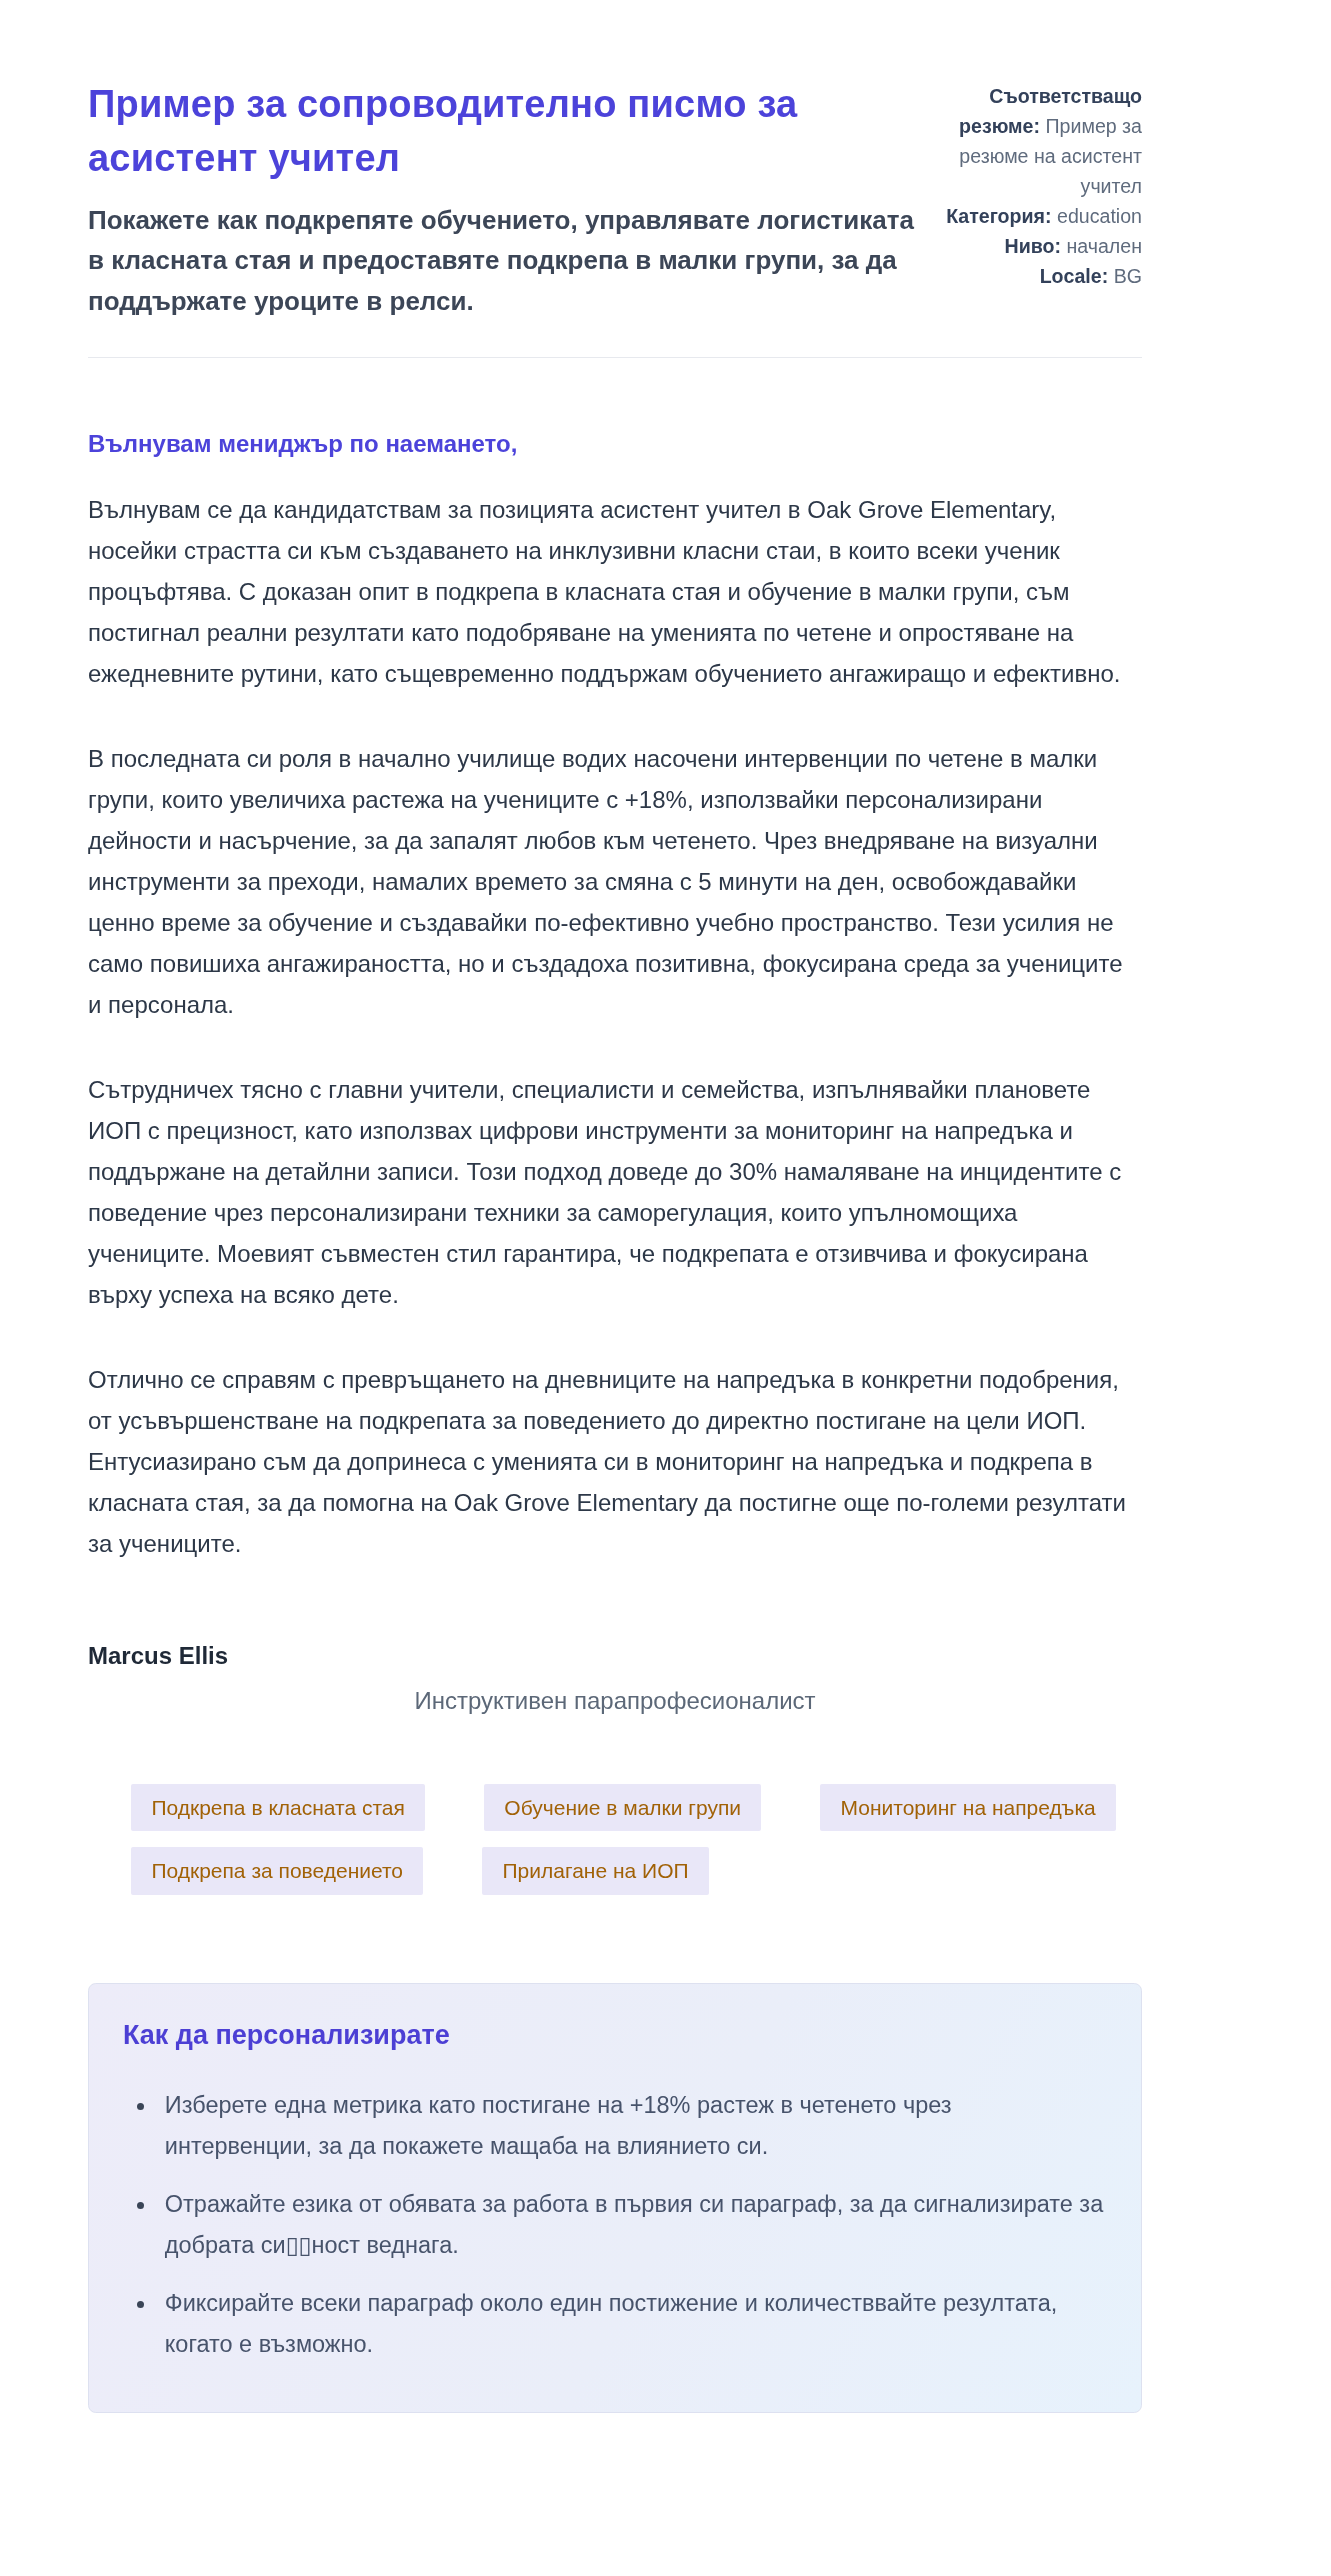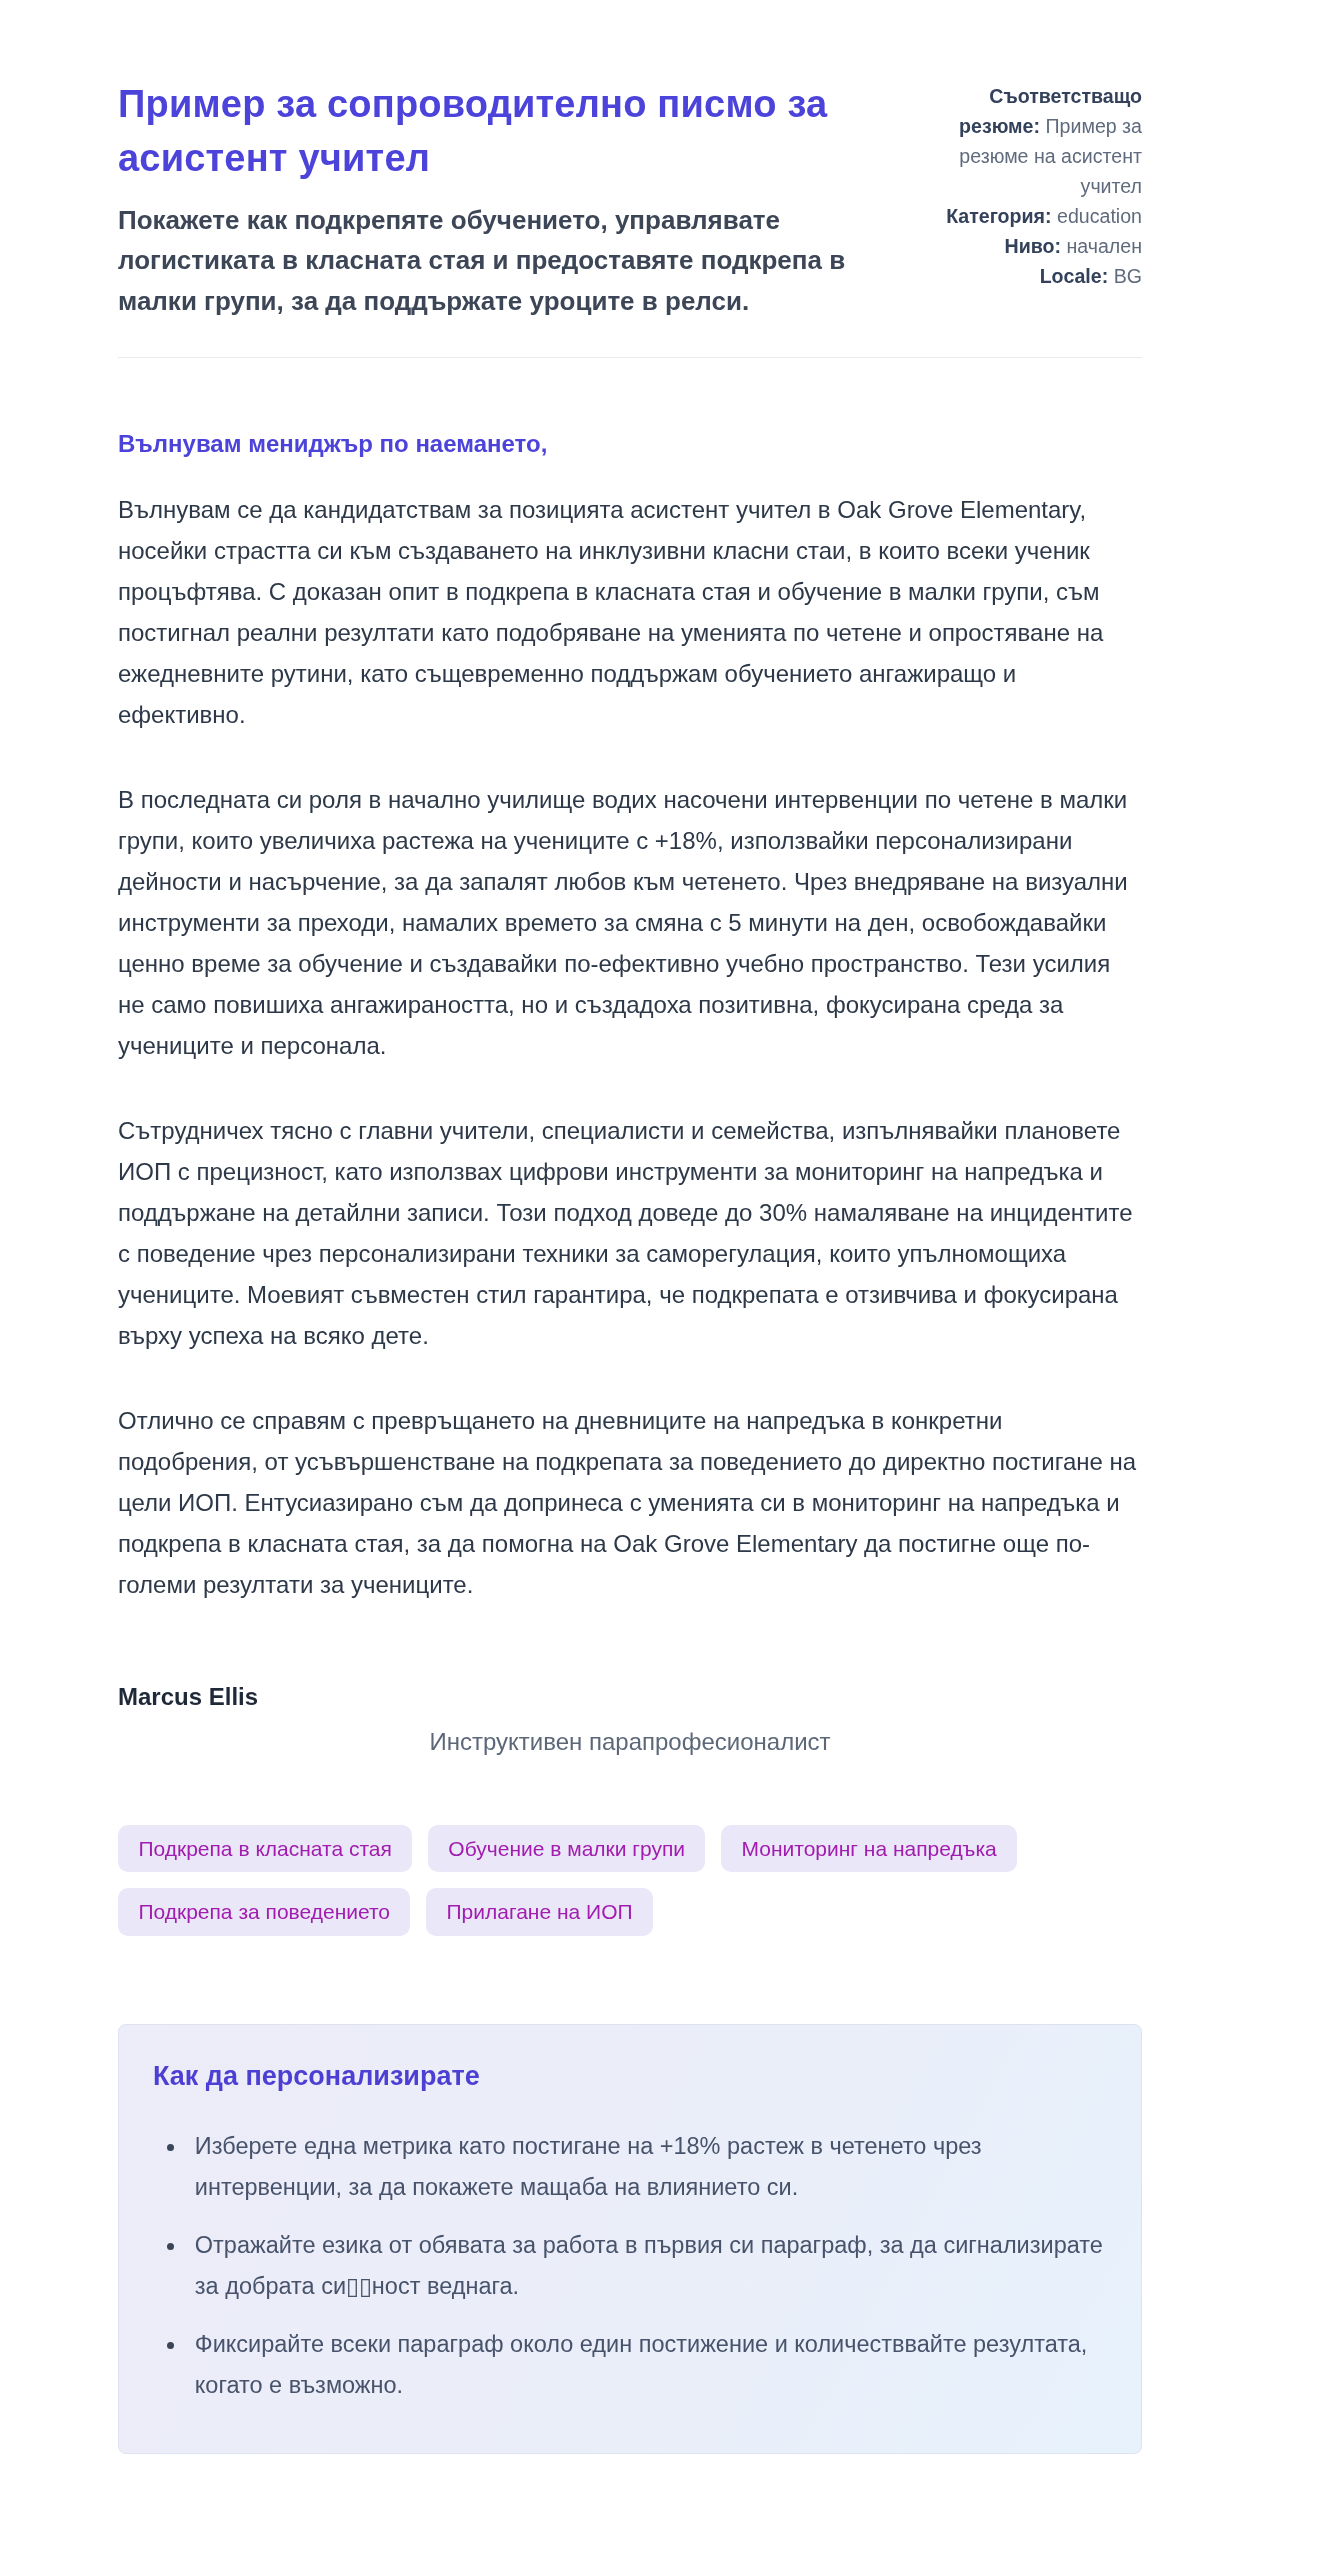--- a/index.html
+++ b/index.html
@@ -9,21 +9,21 @@
   }
   body {
     width: 1332px;
     min-height: 2576px;
     font-family: "Liberation Sans", "DejaVu Sans", sans-serif;
     color: #2d3848;
     box-sizing: border-box;
   }
   .page {
     width: 1260px;
-    padding: 78px 118px 78px 118px;
+    padding: 78px 118px 78px 88px;
     box-sizing: border-box;
   }
 
   
   .header-row {
     display: flex;
     justify-content: space-between;
     align-items: flex-start;
   }
   .header-left {
@@ -93,27 +93,28 @@
   .tags {
     margin-top: 69px;
     display: flex;
     flex-wrap: wrap;
     gap: 15.7px;
     max-width: 1097px;
   }
   .tag {
     display: inline-block;
     background: #e9e7f8;
-    color: #a21caf;
+    color: #a16207;
     font-size: 21px;
     font-weight: 500;
     line-height: 1;
     padding: 13.3px 20.4px;
-    border-radius: 10px;
+    border-radius: 2px;
     white-space: nowrap;
+    margin-left: 43px;
   }
 
   
   .tips {
     margin-top: 88px;
     max-width: 1097px;
     box-sizing: border-box;
     background: linear-gradient(118deg, #edecf9 0%, #eaeef9 55%, #e7f2fc 100%);
     border: 0.8px solid #dde1f0;
     border-radius: 7.8px;

